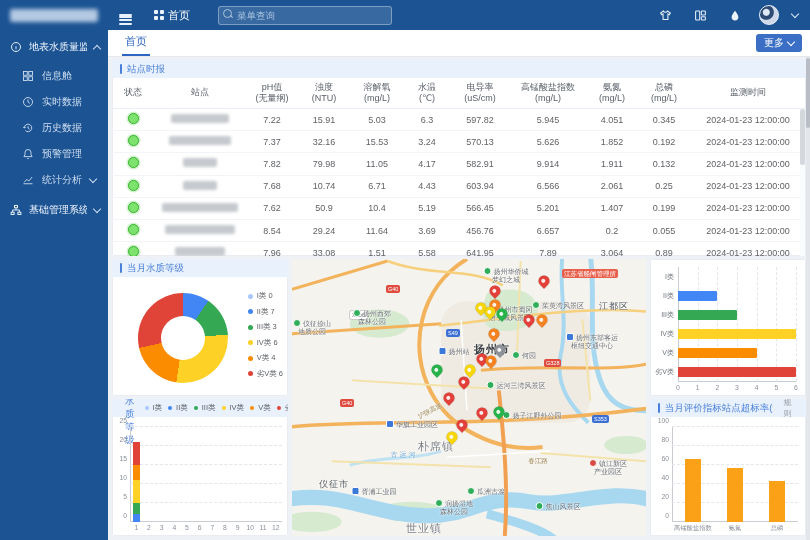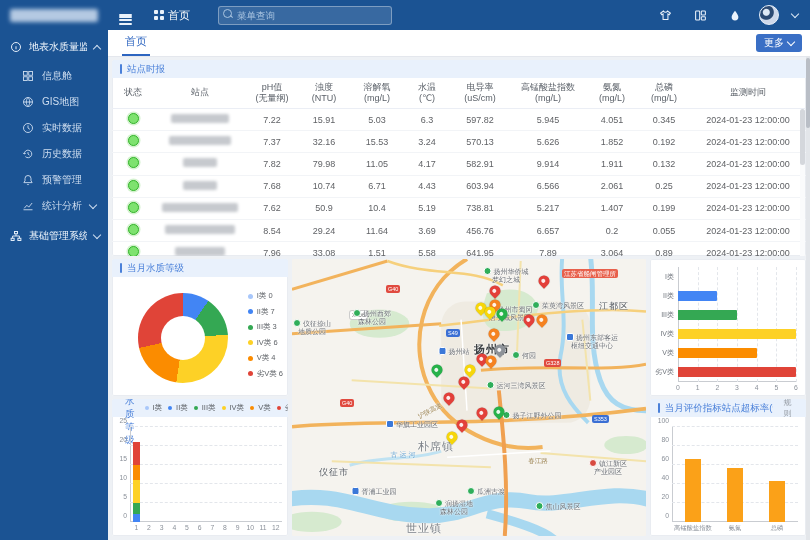--- a/index.html
+++ b/index.html
@@ -187,29 +187,20 @@
               <rect x="2" y="9" width="5" height="5"></rect>
               <rect x="9" y="9" width="5" height="5"></rect>
             </svg>
           </div>
           <div>信息舱</div>
         </div>
         <div class="side-item">
           <div class="glyph">
             <svg width="12" height="12" viewBox="0 0 16 16" fill="none" stroke="#cfdef0" stroke-width="1.2">
               <circle cx="8" cy="8" r="6"></circle>
-              <path d="M2 8 h12 M8 2 c-3 3 -3 9 0 12 M8 2 c3 3 3 9 0 12"></path>
-            </svg>
-          </div>
-          <div>GIS地图</div>
-        </div>
-        <div class="side-item">
-          <div class="glyph">
-            <svg width="12" height="12" viewBox="0 0 16 16" fill="none" stroke="#cfdef0" stroke-width="1.2">
-              <circle cx="8" cy="8" r="6"></circle>
               <path d="M8 4.5 V8 l2.5 1.8"></path>
             </svg>
           </div>
           <div>实时数据</div>
         </div>
         <div class="side-item">
           <div class="glyph">
             <svg width="12" height="12" viewBox="0 0 16 16" fill="none" stroke="#cfdef0" stroke-width="1.2">
               <path d="M3 8 a5 5 0 1 1 1.5 3.5 M3 8 L1.5 6.5 M3 8 L5 7"></path>
               <path d="M8 5.5 V8 l2 1.5"></path>
@@ -336,22 +327,22 @@
                 <div class="tcell">0.25</div>
                 <div class="tcell">2024-01-23 12:00:00</div>
               </div>
               <div class="trow">
                 <div><div class="dot"></div></div>
                 <div><div class="blurname" style="width: 76px;"></div></div>
                 <div class="tcell">7.62</div>
                 <div class="tcell">50.9</div>
                 <div class="tcell">10.4</div>
                 <div class="tcell">5.19</div>
-                <div class="tcell">738.81</div>
-                <div class="tcell">5.217</div>
+                <div class="tcell">566.45</div>
+                <div class="tcell">5.201</div>
                 <div class="tcell">1.407</div>
                 <div class="tcell">0.199</div>
                 <div class="tcell">2024-01-23 12:00:00</div>
               </div>
               <div class="trow">
                 <div><div class="dot"></div></div>
                 <div><div class="blurname" style="width: 70px;"></div></div>
                 <div class="tcell">8.54</div>
                 <div class="tcell">29.24</div>
                 <div class="tcell">11.64</div>
@@ -515,21 +506,21 @@
             <path d="M230,2 L 226,100" stroke="#f3e3ab" stroke-width="2"></path>
             <path d="M292,60 L 300,140" stroke="#f3e3ab" stroke-width="2"></path>
             <path d="M40,200 L 200,206" stroke="#f3e3ab" stroke-width="2"></path>
             <path d="M250,192 L 356,200" stroke="#f3e3ab" stroke-width="2"></path>
             <path d="M156,196 L 260,190" stroke="#fff" stroke-width="1.5"></path>
             <path d="M170,60 L 176,150" stroke="#fff" stroke-width="1.5"></path>
           </svg>
           <div id="map-overlay">
               <div class="mlabel city" style="left: 200px; top: 84px;">扬州市</div>
               <div class="mlabel city2" style="left: 322px; top: 42px;">江都区</div>
-              <div class="mlabel city2" style="left: 42px; top: 208px; text-align: center;">仪征市</div>
+              <div class="mlabel city2" style="left: 42px; top: 220px; text-align: center;">仪征市</div>
               <div class="mlabel poi-green" style="left: 214px; top: 8px;">扬州华侨城
 梦幻之城</div>
               <div class="mlabel redbox" style="left: 298px; top: 10px;">江苏省船闸管理所</div>
               <div class="mlabel poi-green" style="left: 80px; top: 50px;">扬州西郊
 森林公园</div>
               <div class="mlabel poi-green" style="left: 20px; top: 60px;">仪征捺山
 地质公园</div>
               <div class="mlabel poi-green" style="left: 218px; top: 46px;">扬州市蜀冈
 唐子城风景区</div>
               <div class="mlabel poi-green" style="left: 266px; top: 42px;">茱萸湾风景区</div>

